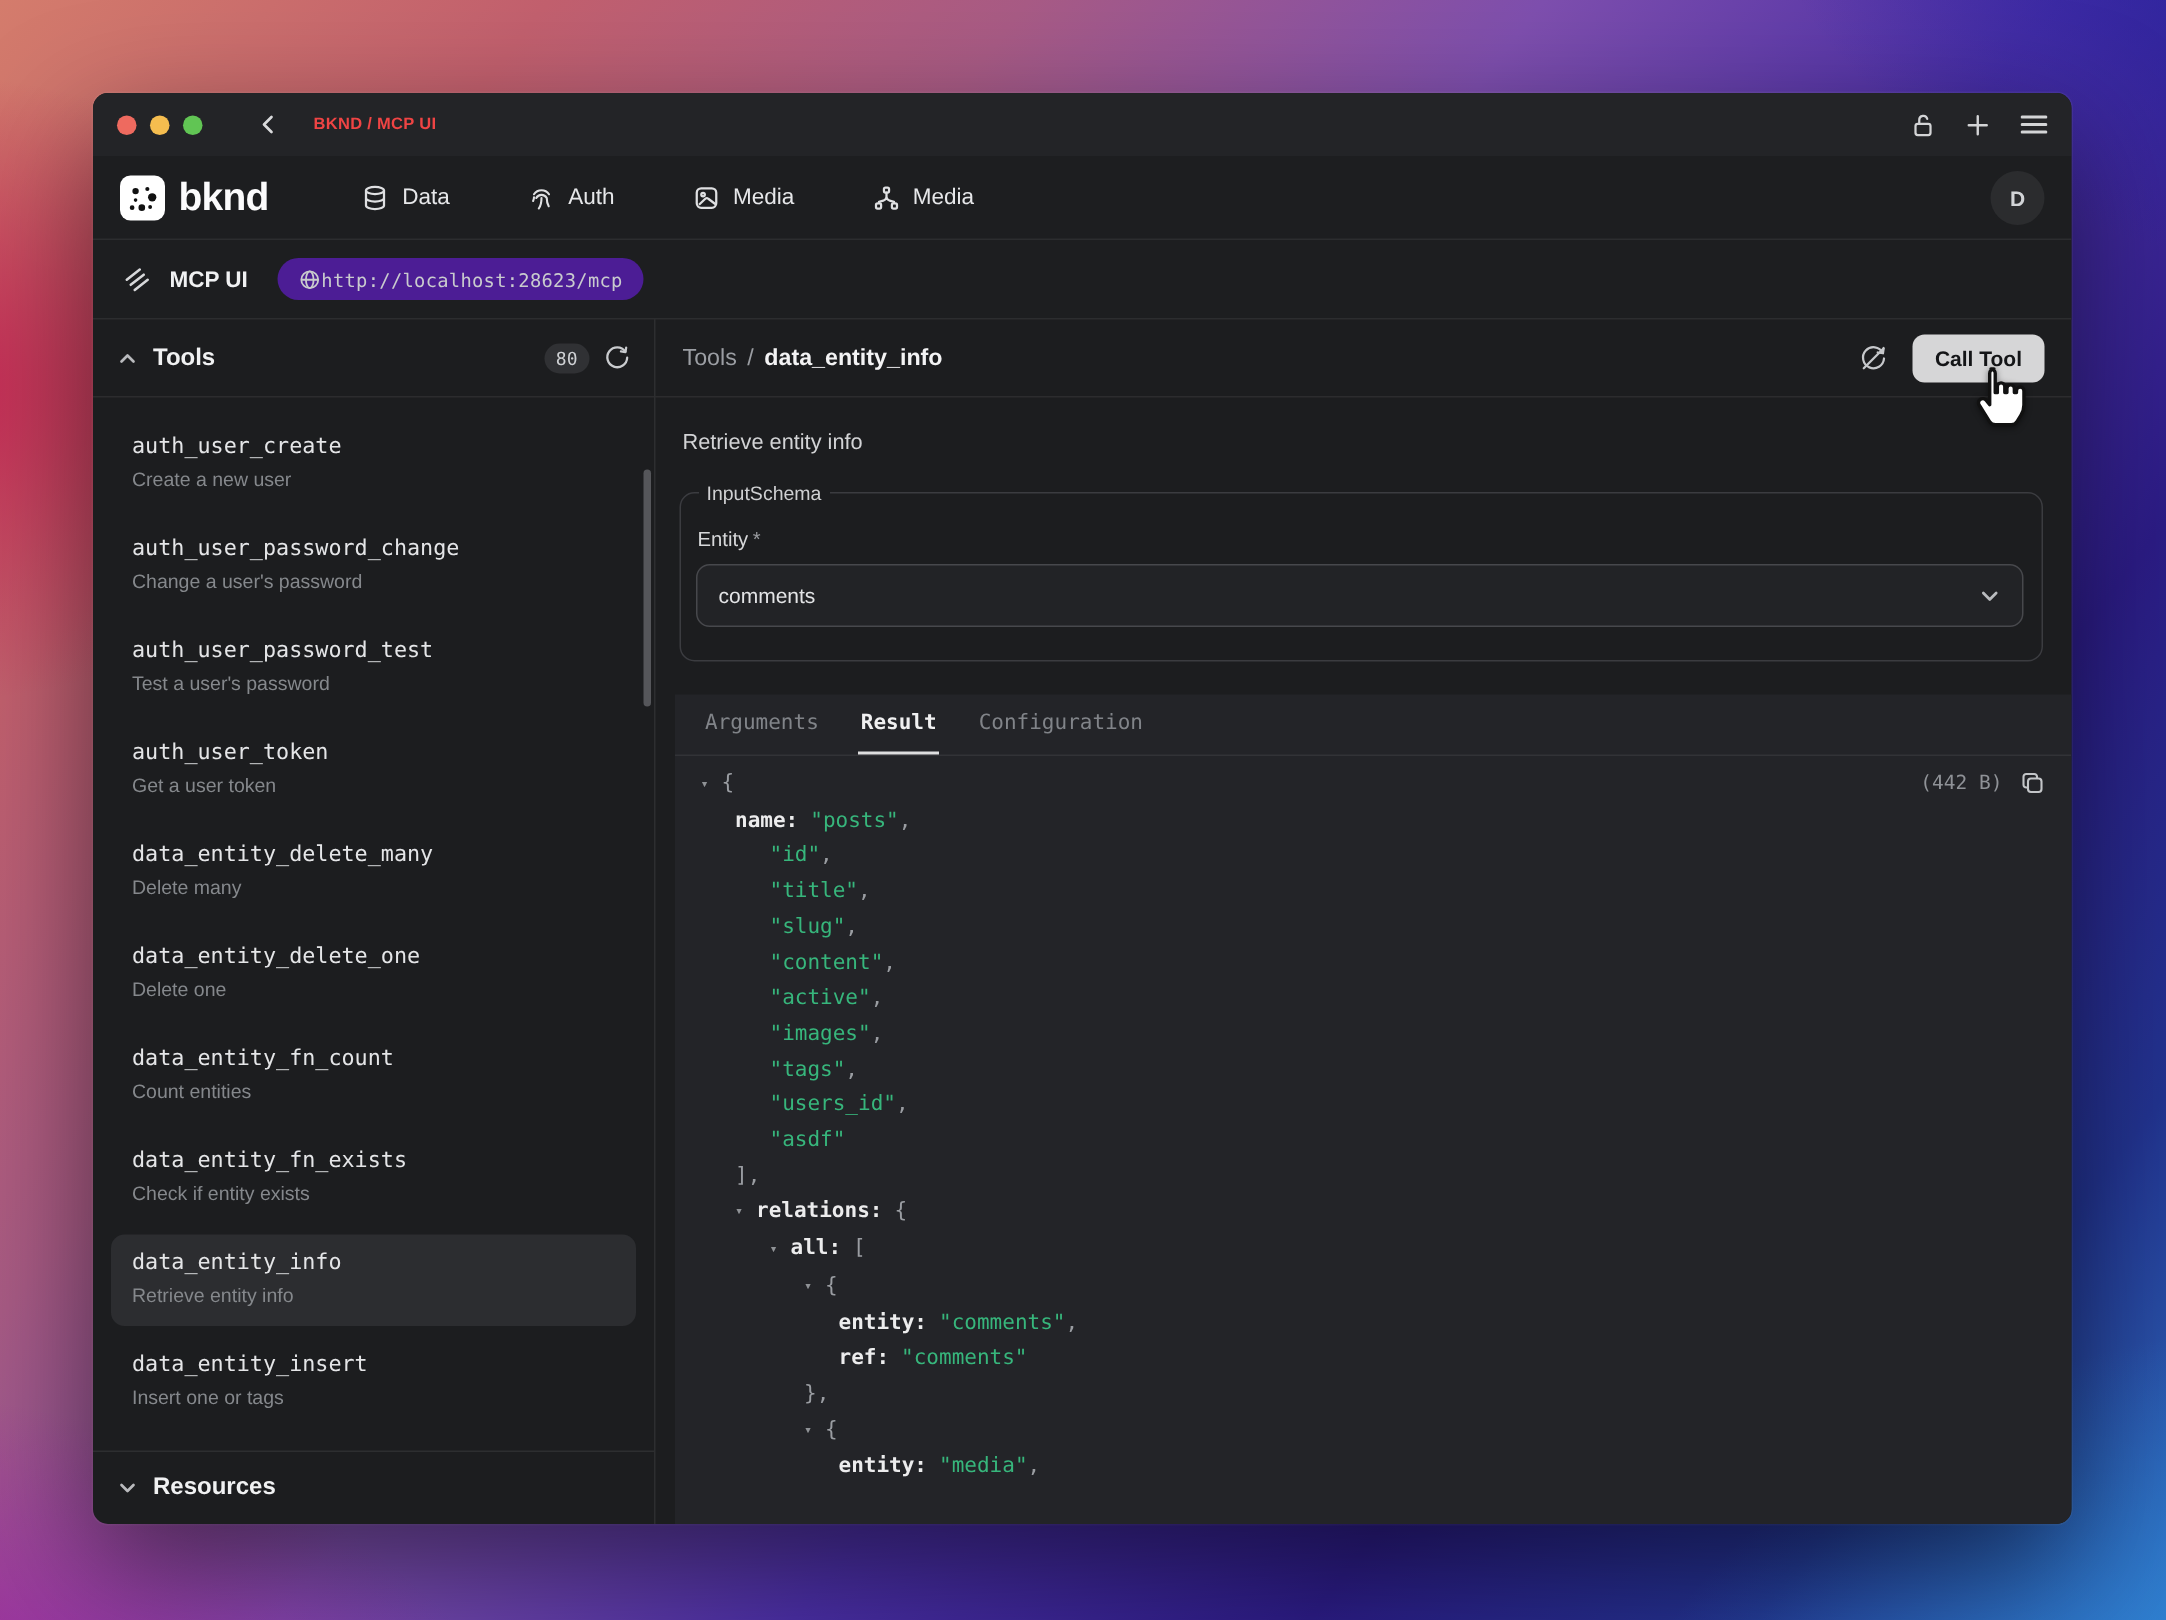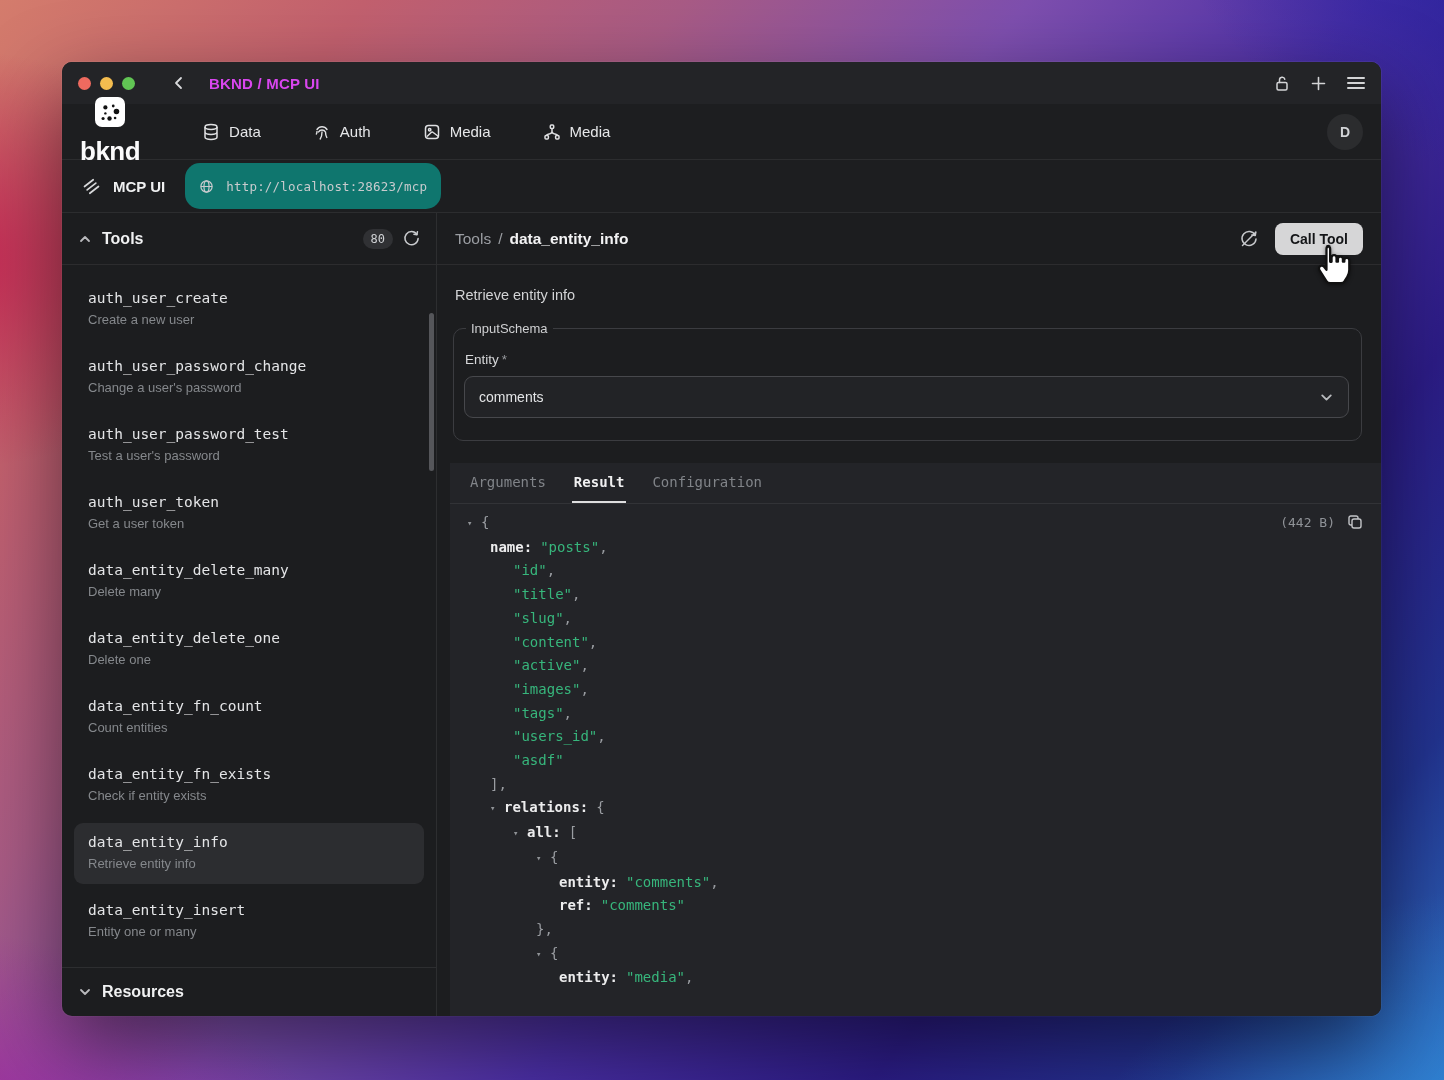--- a/index.html
+++ b/index.html
@@ -20,35 +20,35 @@
     box-shadow:0 30px 80px rgba(0,0,0,.5), 0 0 0 1px rgba(255,255,255,.06);
     display:flex; flex-direction:column;
     color:#e7e8ea;
   }
   
   .titlebar { height:42px; flex:0 0 42px; background:#232427; display:flex; align-items:center; padding:0 16px; }
   .tl-dots { display:flex; gap:9px; margin-right:36px; }
   .tl-dot { width:13px; height:13px; border-radius:50%; }
   .tl-red{ background:#ee6a5f; } .tl-yellow{ background:#f5bd4f; } .tl-green{ background:#61c554; }
   .tb-back { color:#d9dadc; margin-right:22px; display:flex; align-items:center; }
-  .tb-title { font-size:15px; font-weight:700; color:#d946ef; letter-spacing:.2px; }
+  .tb-title { font-size:11px; font-weight:700; color:#ef4444; letter-spacing:.2px; }
   .tb-right { margin-left:auto; display:flex; align-items:center; gap:20px; color:#d3d4d6; }
   
   .navbar { height:56px; flex:0 0 56px; background:#1d1e20; border-bottom:1px solid rgba(255,255,255,.07); display:flex; align-items:center; padding:0 18px; }
-  .brand { display:flex; align-items:center; gap:9px;flex-direction:column; }
+  .brand { display:flex; align-items:center; gap:9px; }
   .brand-mark { width:30px; height:30px; background:#fff; border-radius:7px; display:flex; align-items:center; justify-content:center; }
   .brand-name { font-size:26px; font-weight:700; color:#fbfbfc; letter-spacing:-.5px; }
   .nav-items { display:flex; align-items:center; gap:52px; margin-left:62px; }
   .nav-item { display:flex; align-items:center; gap:9px; font-size:15px; color:#e6e7e9; cursor:default; }
   .nav-item svg { color:#dfe0e2; }
   .avatar { margin-left:auto; width:36px; height:36px; border-radius:50%; background:#2b2c2e; display:flex; align-items:center; justify-content:center; font-size:14px; font-weight:600; color:#d2d4d7; }
   
   .mcpbar { height:53px; flex:0 0 53px; background:#1d1e20; border-bottom:1px solid rgba(255,255,255,.07); display:flex; align-items:center; padding:0 20px; }
   .mcp-title { font-size:15px; font-weight:700; color:#f0f1f2; margin:0 0 0 12px; }
-  .url-pill { margin-left:20px; height:46px; background:#0f766e; border-radius:15px; display:flex; align-items:center; gap:12px; padding:0 14px; color:#c9cbce; }
+  .url-pill { margin-left:20px; height:28px; background:#4c1d95; border-radius:15px; display:flex; align-items:center; gap:0; padding:0 14px; color:#c9cbce; }
   .url-text { font-family:"DejaVu Sans Mono", monospace; font-size:12.5px; letter-spacing:.2px; }
   
   .content { flex:1; display:flex; min-height:0; }
   .sidebar { width:375px; flex:0 0 375px; border-right:1px solid rgba(255,255,255,.08); display:flex; flex-direction:column; min-height:0; position:relative; }
   .side-head { height:52px; flex:0 0 52px; border-bottom:1px solid rgba(255,255,255,.07); display:flex; align-items:center; padding:0 16px; gap:10px; }
   .side-head-title { font-size:16px; font-weight:700; color:#f0f1f2; }
   .count-badge { margin-left:auto; background:#303134; color:#cfd1d4; border-radius:10px; font-family:"DejaVu Sans Mono", monospace; font-size:12px; padding:3px 8px; }
   .side-head svg.chev { color:#b9babd; }
   .refresh-btn { color:#c9cbce; display:flex; }
   .tools-list { flex:1; min-height:0; overflow:hidden; padding:14px 12px 0 12px; }
@@ -261,21 +261,21 @@
           <div class="tool-item">
             <div class="tool-name">data_entity_fn_exists</div>
             <div class="tool-desc">Check if entity exists</div>
           </div>
           <div class="tool-item selected">
             <div class="tool-name">data_entity_info</div>
             <div class="tool-desc">Retrieve entity info</div>
           </div>
           <div class="tool-item">
             <div class="tool-name">data_entity_insert</div>
-            <div class="tool-desc">Entity one or many</div>
+            <div class="tool-desc">Insert one or tags</div>
           </div>
         </div>
       <div class="side-scrollthumb"></div>
       <div class="side-foot">
         <svg class="chev" width="14" height="14" viewBox="0 0 14 14" fill="none" stroke="#b9babd" stroke-width="1.8" stroke-linecap="round" stroke-linejoin="round">
             <path d="M3 5 L7 9 L11 5"></path>
           </svg>
         <span class="side-foot-title">Resources</span>
       </div>
     </div>

